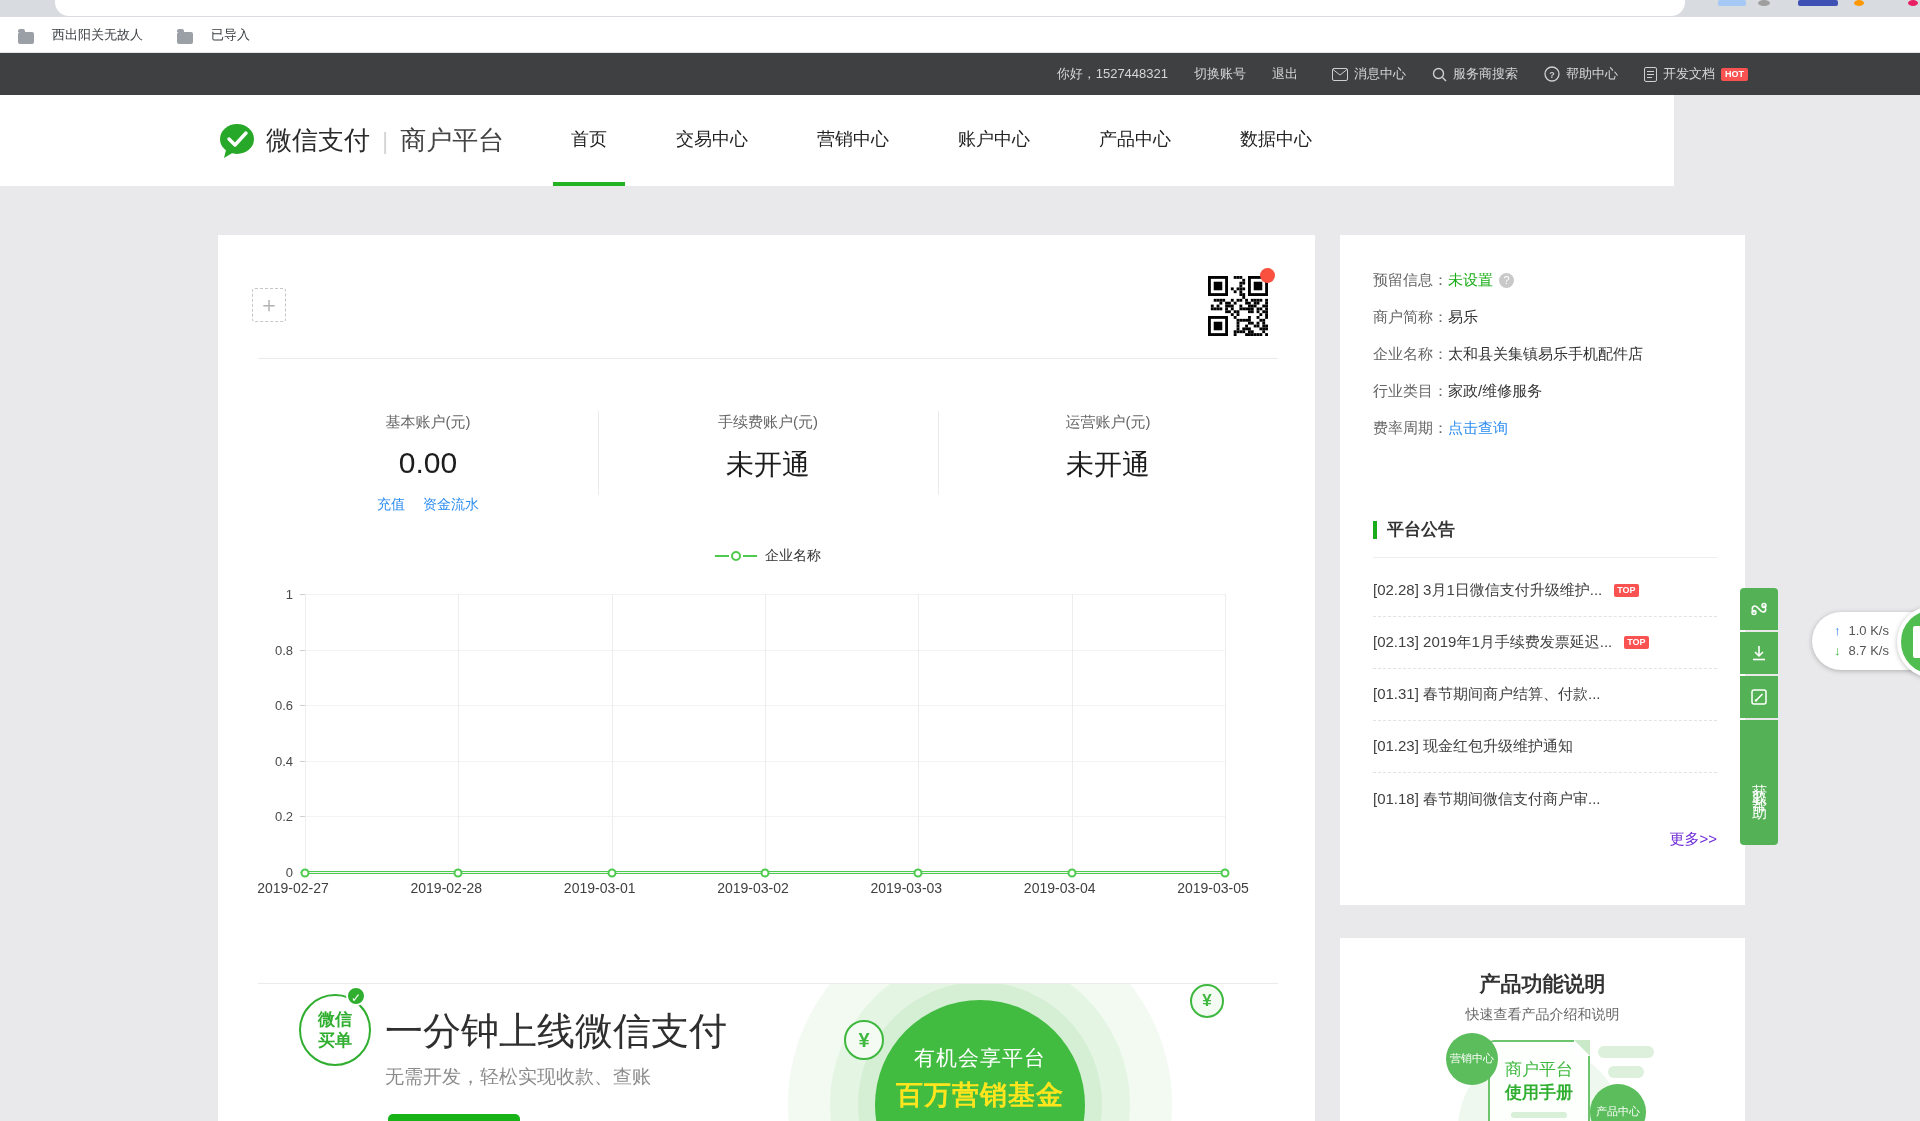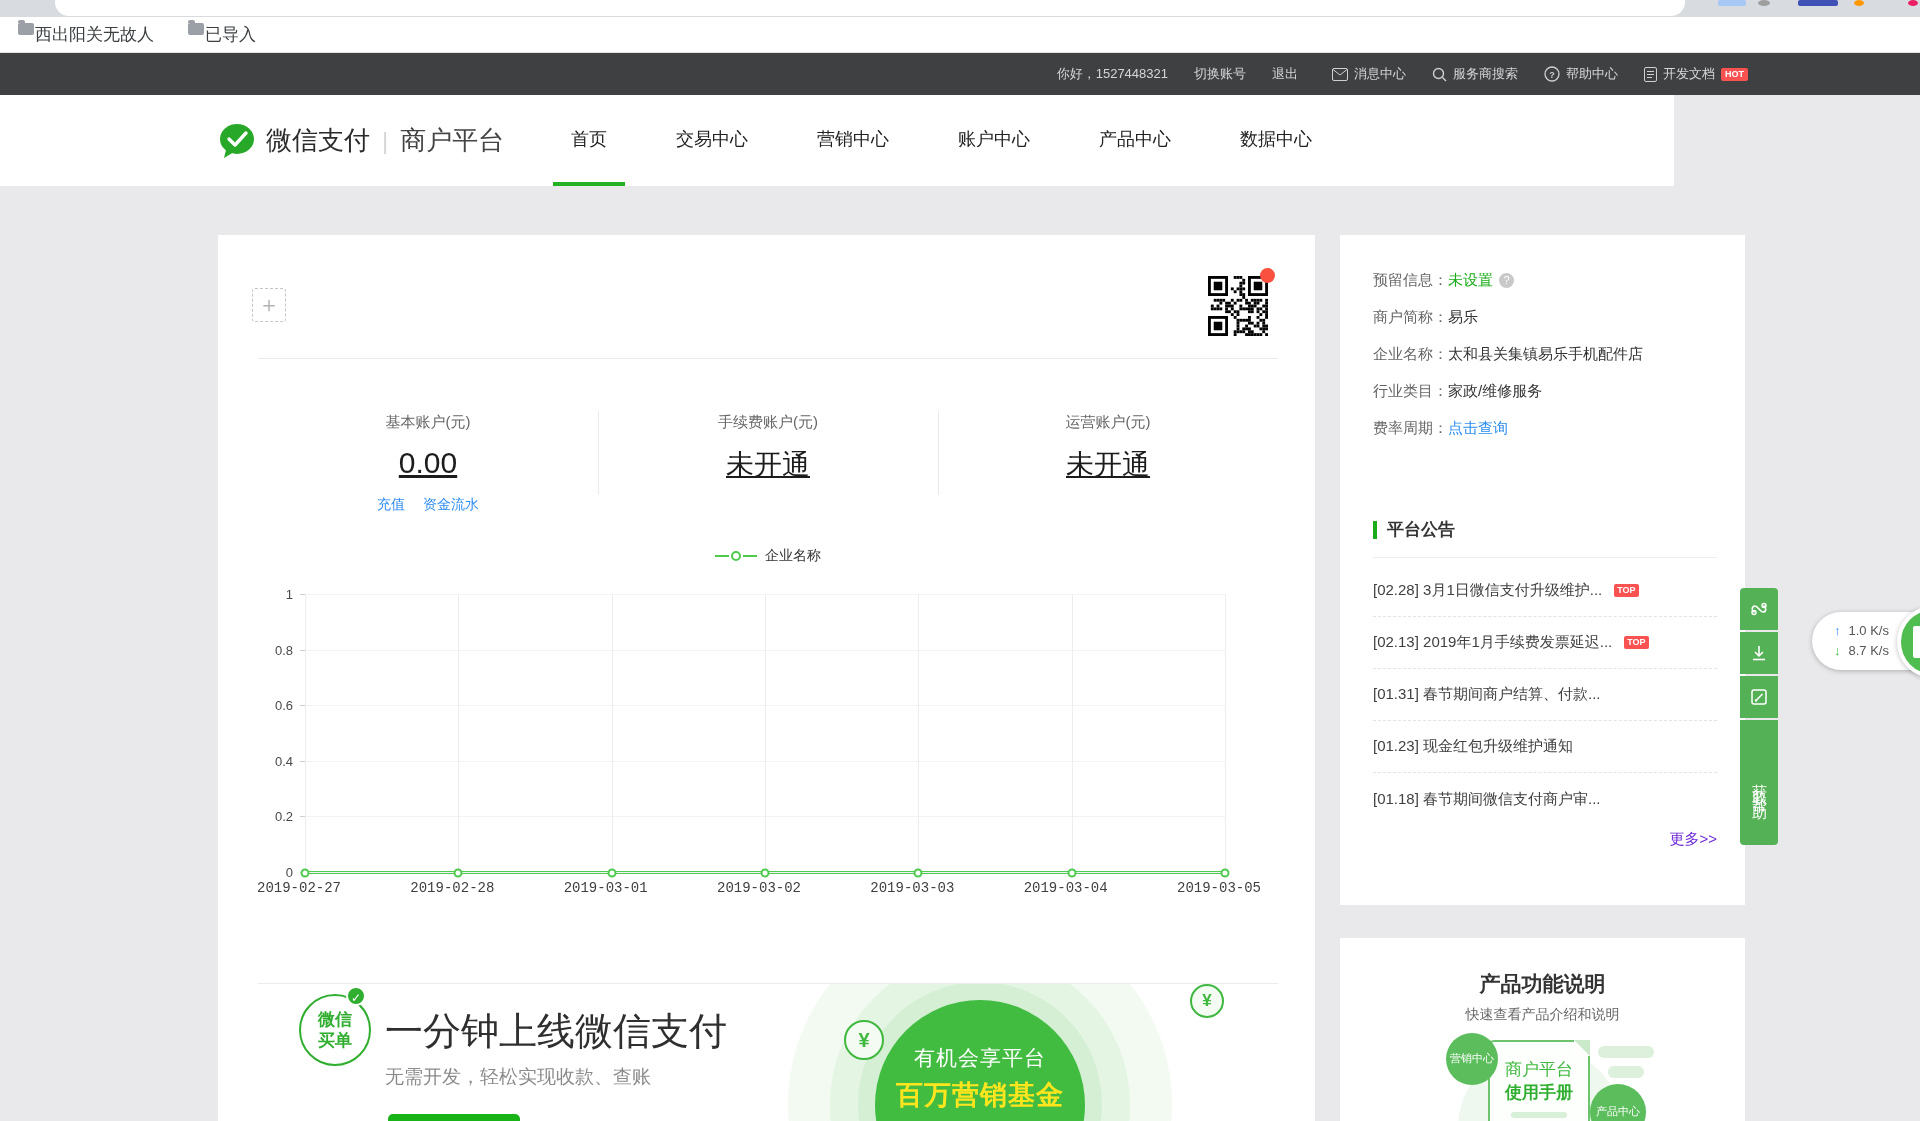--- a/index.html
+++ b/index.html
@@ -6,21 +6,21 @@
   body { font-family:"Liberation Sans", sans-serif; }
   .screen { position:relative; width:1920px; height:1121px; background:#e9e9eb; overflow:hidden; }
 
   
   .browser-top { position:absolute; left:0; top:0; width:1920px; height:17px; background:#d8dbdf; }
   .addr-bar { position:absolute; left:55px; top:-12px; width:1630px; height:28px; background:#fff; border-radius:14px; }
   .ext-bit { position:absolute; top:0; height:6px; border-radius:2px; }
 
   
   .bookmark-bar { position:absolute; left:0; top:17px; width:1920px; height:36px; background:#fff; border-bottom:1px solid #e3e3e3; display:flex; align-items:center; padding-left:18px; gap:34px; }
-  .bm-item { display:flex; align-items:flex-start; gap:1px; font-size:17px; color:#3c4043; cursor:pointer; }
+  .bm-item { display:flex; align-items:flex-end; gap:18px; font-size:13px; color:#3c4043; cursor:pointer; }
   .folder-ic { width:16px; height:12px; background:#9aa0a6; border-radius:2px; position:relative; }
   .folder-ic:before { content:''; position:absolute; left:0; top:-3px; width:7px; height:3px; background:#9aa0a6; border-radius:2px 2px 0 0; }
 
   
   .dark-bar { position:absolute; left:0; top:53px; width:1920px; height:42px; background:#3e4042; display:flex; align-items:center; justify-content:flex-end; padding-right:172px; gap:26px; font-size:13px; color:#d6d6d6; }
   .dark-item { display:flex; align-items:center; gap:6px; cursor:pointer; white-space:nowrap; }
   .dark-bar svg { display:block; }
   .hot-badge { background:#fa5151; color:#fff; font-size:9px; font-weight:bold; padding:2px 4px; border-radius:2px; line-height:1; }
 
   
@@ -43,39 +43,39 @@
   .plus-btn { position:absolute; left:34px; top:53px; width:34px; height:34px; border:1px dashed #c6c6c6; border-radius:3px; color:#b3b3b3; font-size:22px; line-height:31px; text-align:center; cursor:pointer; background:#fff; }
   .qr-wrap { position:absolute; left:990px; top:41px; width:60px; height:60px; cursor:pointer; }
   .qr-dot { position:absolute; left:1042px; top:33px; width:15px; height:15px; border-radius:50%; background:#f9503f; }
   .divider { position:absolute; left:40px; right:37px; height:1px; background:#ebebeb; }
 
   
   .accounts { position:absolute; left:40px; right:37px; top:168px; height:122px; display:flex; }
   .acct-col { flex:1; text-align:center; position:relative; padding-top:10px; }
   .acct-col + .acct-col:before { content:''; position:absolute; left:0; top:8px; bottom:30px; width:1px; background:#ebebeb; }
   .acct-label { font-size:15px; color:#666; margin-bottom:14px; }
-  .acct-value { font-size:28px; color:#1c1c1c;text-decoration:underline; }
+  .acct-value { font-size:28px; color:#1c1c1c; }
   .acct-value.big-num { font-size:30px; font-weight:500; }
   .acct-links { margin-top:16px; display:flex; justify-content:center; gap:18px; }
   .blue-link { color:#2b8cf0; font-size:14px; text-decoration:none; cursor:pointer; }
 
   
   .legend { position:absolute; left:40px; right:37px; top:308px; text-align:center; }
   .legend-inner { display:inline-flex; align-items:center; gap:0; }
   .legend-line { width:14px; height:2px; background:#4ecb4e; }
   .legend-circle { width:10px; height:10px; border:2px solid #4ecb4e; border-radius:50%; background:#fff; margin:0 2px; }
   .legend-label { font-size:14px; color:#333; margin-left:8px; }
   .chart-plot { position:absolute; left:87px; top:359px; width:920px; height:278px; }
   .hgrid { position:absolute; left:0; right:0; height:1px; background:#f3f3f6; }
   .vgrid { position:absolute; top:0; bottom:0; width:1px; background:#ececf1; }
   .ytick { position:absolute; right:calc(100% + 12px); transform:translateY(-50%); font-size:13px; color:#4a4a4a; }
   .ytick-dash { position:absolute; right:100%; width:5px; height:1px; background:#cfcfcf; }
   .chart-line { position:absolute; left:0; right:0; height:3px; background:#4ecb4e; border-radius:2px; }
   .cmarker { position:absolute; width:9px; height:9px; border:2px solid #4ecb4e; background:#fff; border-radius:50%; transform:translate(-50%,-50%); margin-top:1px; }
-  .chart-x-axis { position:absolute; left:81px; top:645px; width:920px; height:20px;font-family:Liberation Mono, monospace; }
+  .chart-x-axis { position:absolute; left:75px; top:645px; width:920px; height:20px; }
   .xtick { position:absolute; top:0; transform:translateX(-50%); font-size:14px; color:#3f3f3f; white-space:nowrap; }
 
   
   .banner { position:absolute; left:0; right:0; top:749px; bottom:0; overflow:hidden; }
   .stamp { position:absolute; left:81px; top:10px; width:72px; height:72px; border:2px solid #2fae2f; border-radius:50%; display:flex; flex-direction:column; align-items:center; justify-content:center; color:#2fae2f; font-size:17px; font-weight:bold; line-height:1.25; }
   .stamp-check { position:absolute; left:128px; top:2px; width:20px; height:20px; background:#2fae2f; border-radius:50%; color:#fff; font-size:12px; line-height:20px; text-align:center; border:2px solid #fff; }
   .banner-title { position:absolute; left:167px; top:22px; font-size:38px; color:#2f2f2f; }
   .banner-subtitle { position:absolute; left:167px; top:80px; font-size:19px; color:#8b8b8b; }
   .banner-btn { position:absolute; left:170px; top:130px; width:132px; height:36px; background:#17b317; border:none; border-radius:5px; cursor:pointer; }
   .ring { position:absolute; border-radius:50%; }

